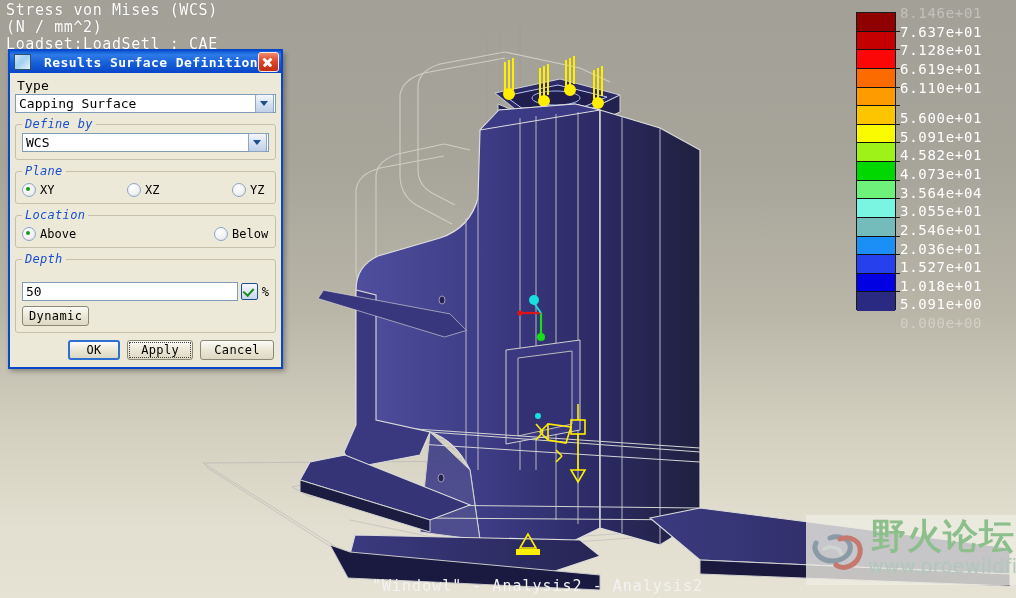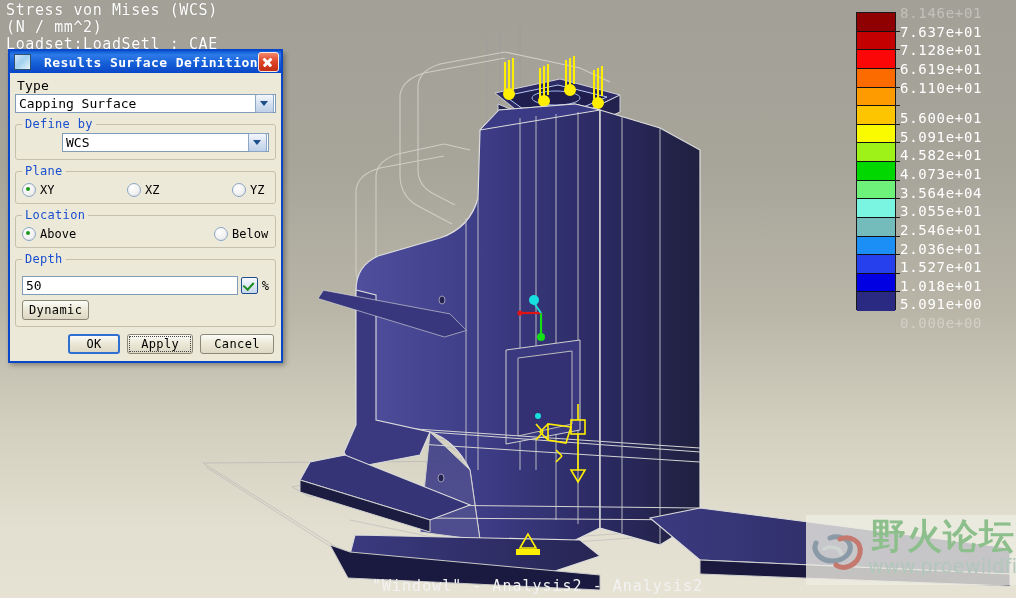--- a/index.html
+++ b/index.html
@@ -249,20 +249,21 @@
     border-radius: 3px;
     margin: 4px 0 0 0;
     padding: 2px 6px 6px 6px;
     background: #ece9d8;
   }
   fieldset.grp > legend {
     font-size: 12px;
     color: #1a4fd0;
     padding: 0 3px;
     letter-spacing: .3px;
+    font-style: italic;
   }
 
   .radio-row {
     display: flex;
     align-items: center;
     margin-top: 3px;
   }
   .radio-item {
     display: flex;
     align-items: center;
@@ -281,21 +282,21 @@
   }
   .radio-item.sel .rb::after {
     content: "";
     position: absolute;
     left: 3px; top: 3px;
     width: 4px; height: 4px;
     border-radius: 50%;
     background: #1a9a1a;
   }
 
-  .depth-row { display: flex; align-items: center; margin-top: 8px; }
+  .depth-row { display: flex; align-items: center; margin-top: 14px; }
   .depth-input {
     flex: 1 1 auto;
     height: 19px;
     background: #fff;
     border: 1px solid #7f9db9;
     font-family: "DejaVu Sans Mono", monospace;
     font-size: 13px;
     padding: 0 0 0 3px;
     box-sizing: border-box;
     color: #000;
@@ -593,21 +594,21 @@
     <div class="dlg-body">
 
       <div class="lbl-plain">Type</div>
       <div class="combo">
         <span class="val">Capping Surface</span>
         <span class="arrow"></span>
       </div>
 
       <fieldset class="grp">
         <legend>Define by</legend>
-        <div class="combo" style="margin-bottom:1px;margin-left:40px;">
+        <div class="combo" style="margin-bottom:1px;">
           <span class="val">WCS</span>
           <span class="arrow"></span>
         </div>
       </fieldset>
 
       <fieldset class="grp">
         <legend>Plane</legend>
         <div class="radio-row">
           <span class="radio-item sel" style="width:105px;">
             <span class="rb"></span>

